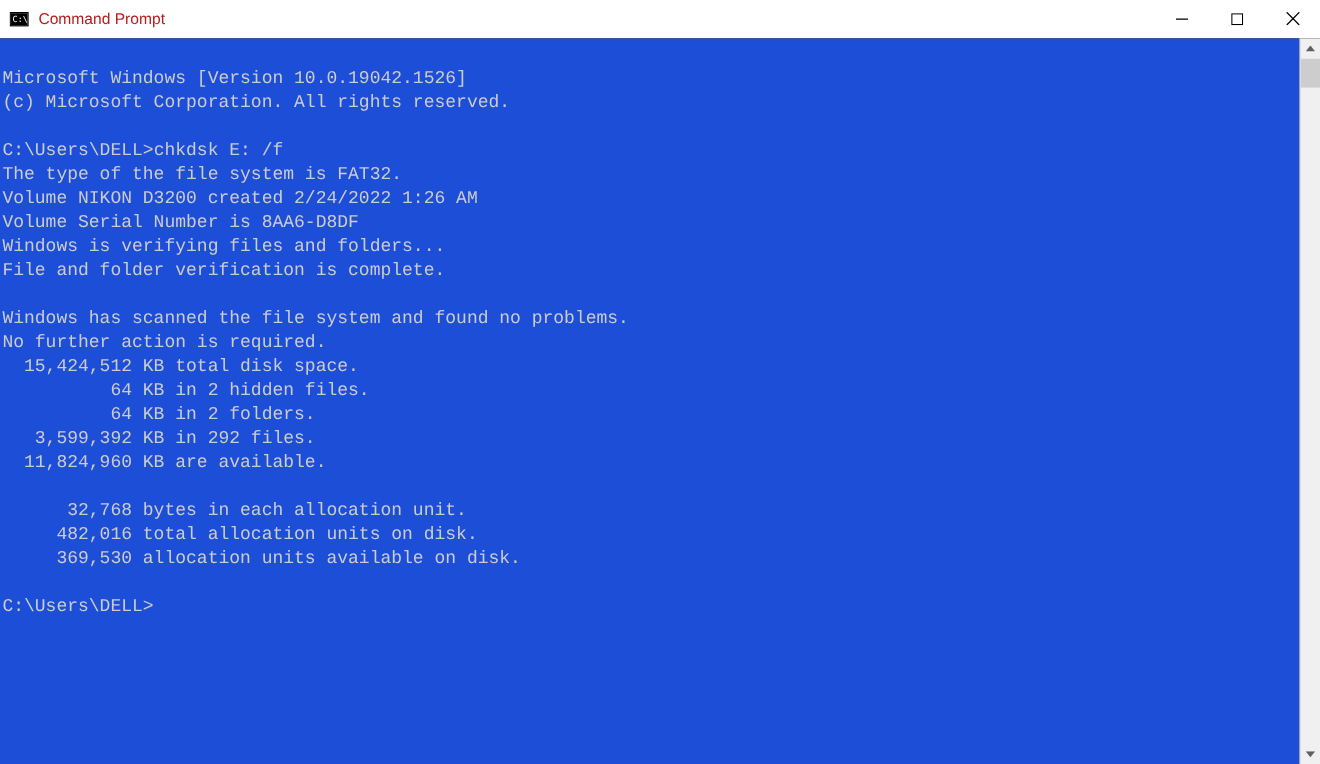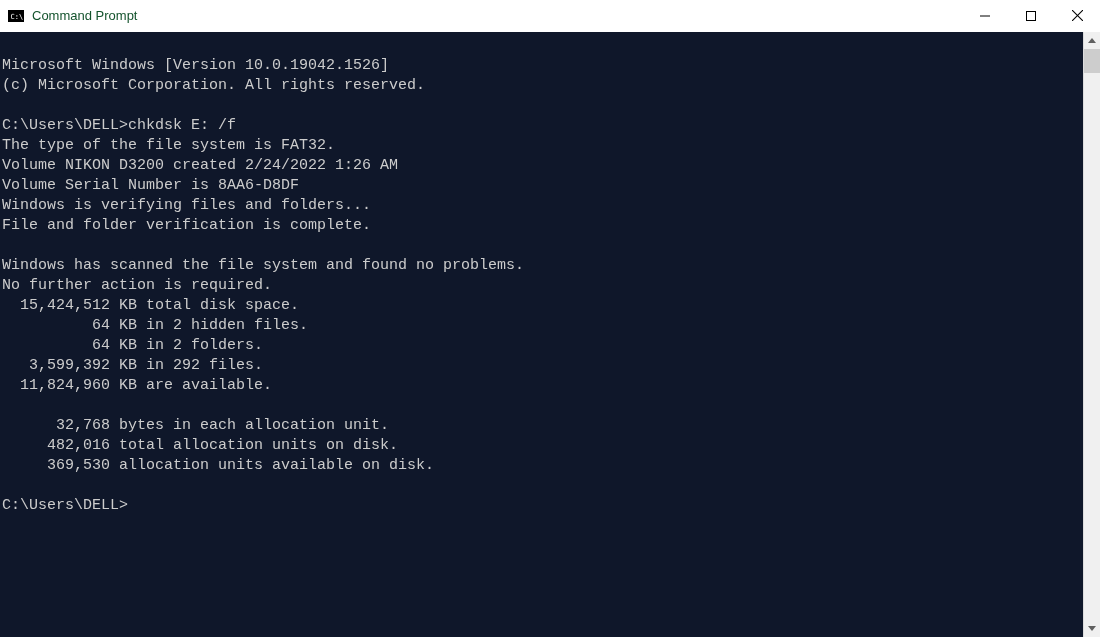--- a/index.html
+++ b/index.html
@@ -22,21 +22,21 @@
     .titlebar-icon {
       width: 16px;
       height: 16px;
       margin-right: 8px;
       display: flex;
       align-items: center;
       justify-content: center;
     }
     .titlebar-title {
       font-size: 13px;
-      color: #14532d;
+      color: #b91c1c;
       flex: 1;
     }
     .titlebar-controls {
       display: flex;
       height: 100%;
     }
     .titlebar-btn {
       width: 46px;
       height: 100%;
       display: flex;
@@ -46,21 +46,21 @@
       font-size: 13px;
     }
     .titlebar-btn svg { stroke: #000; }
     .console-wrap {
       display: flex;
       height: calc(100% - 32px);
       background: #000;
     }
     .console {
       flex: 1;
-      background: #0f172a;
+      background: #1d4ed8;
       color: #cccccc;
       font-family: "Consolas", "Courier New", monospace;
       font-size: 15px;
       line-height: 20px;
       padding: 4px 0 0 2px;
       white-space: pre;
       overflow: hidden;
     }
     .scrollbar-track {
       width: 17px;

